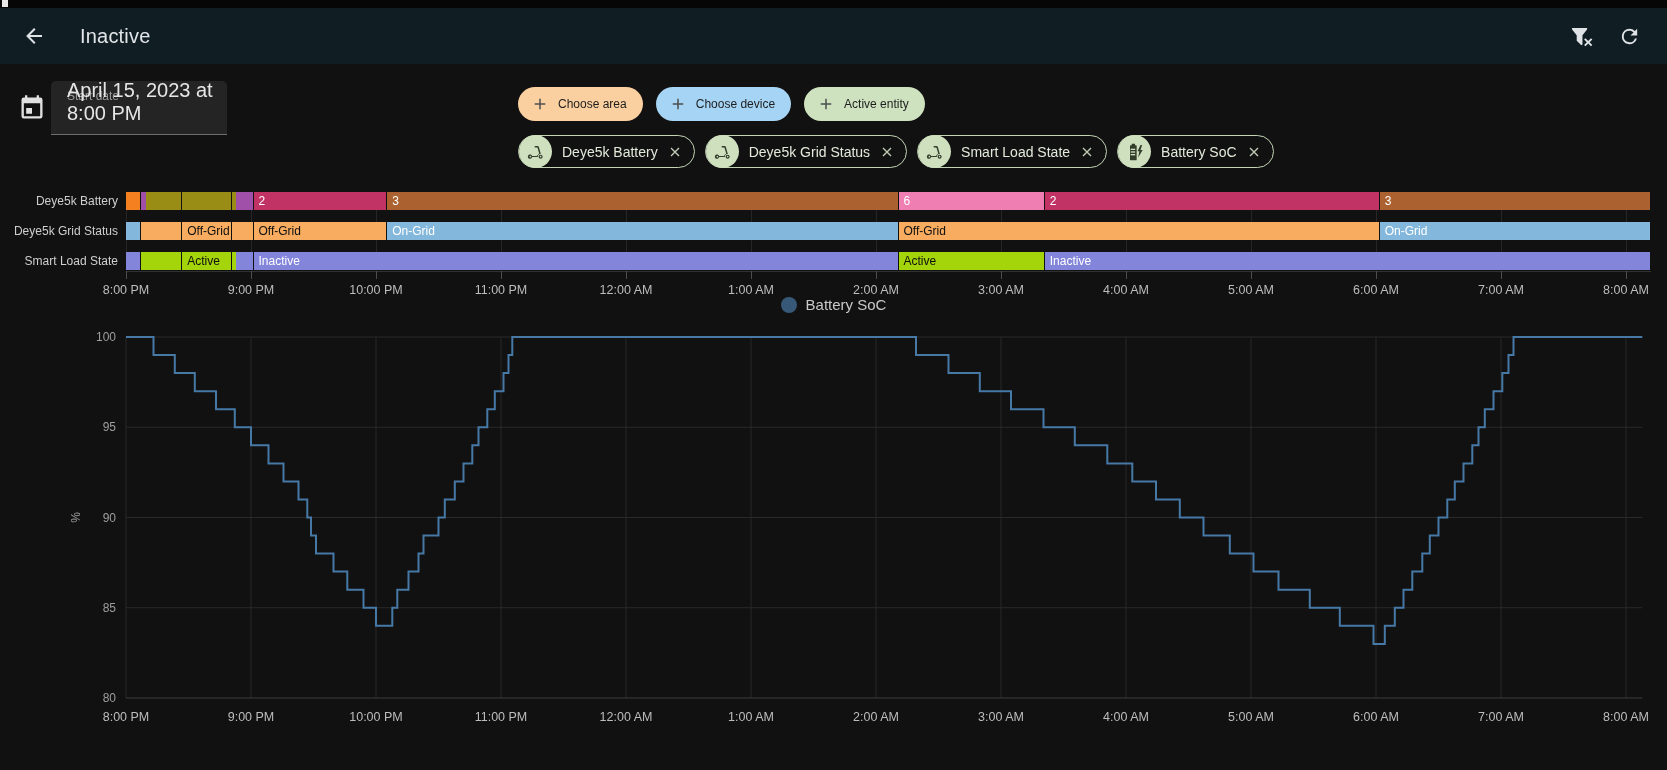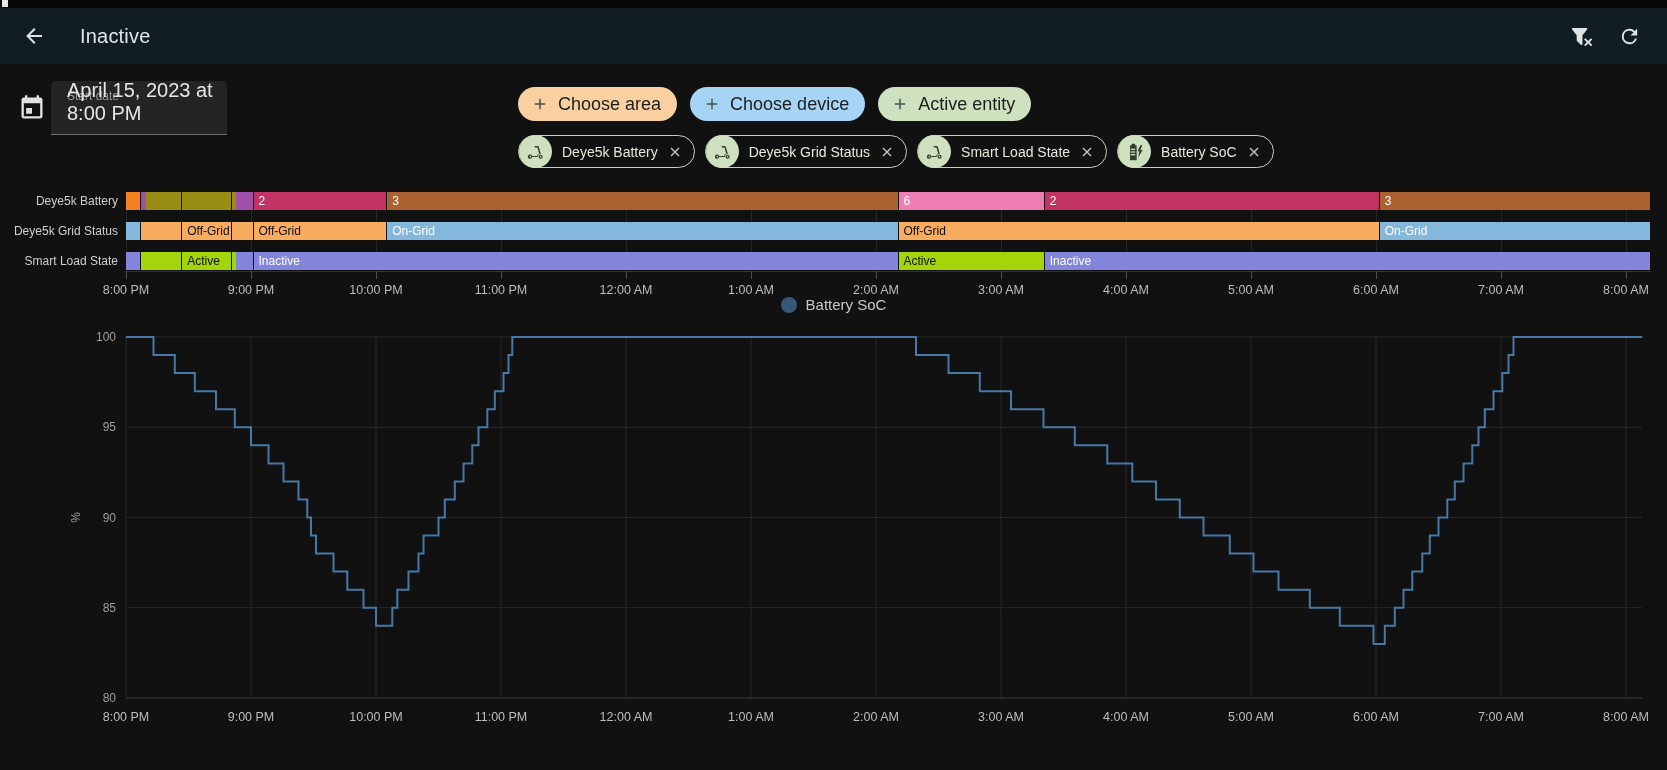--- a/index.html
+++ b/index.html
@@ -22,21 +22,21 @@
   
   .cal-icon{position:absolute;left:18px;top:94px;}
   .datefield{position:absolute;top:81px;width:176px;height:53px;background:#242424;
              border-radius:5px 5px 0 0;border-bottom:1px solid #6e6e6e;cursor:pointer;}
   .datefield .dlabel{position:absolute;left:16px;top:8px;font-size:12px;color:#9b9b9b;}
   .datefield .dvalue{position:absolute;left:16px;bottom:9px;font-size:20px;color:#e6e6e6;}
   #startField{left:51px;} #endField{left:280px;}
   
   #addChips{position:absolute;left:518px;top:87px;display:flex;gap:13px;}
   .add-chip{height:34px;border-radius:17px;display:inline-flex;align-items:center;border:none;
-            cursor:pointer;font-family:inherit;font-size:18px;font-weight:500;color:#1d1d1d;padding:0;}
+            cursor:pointer;font-family:inherit;font-size:12px;font-weight:500;color:#1d1d1d;padding:0;}
   .add-chip svg{margin:0 0 0 13px;fill:#4e4e4e;}
   .add-chip span{margin:0 16px 0 9px;}
   #entityChips{position:absolute;left:518px;top:135px;display:flex;gap:10px;}
   .ent-chip{height:33px;border:1px solid #c2d4b4;border-radius:18px;display:inline-flex;
             align-items:center;background:transparent;cursor:pointer;padding:0;font-family:inherit;}
   .ent-chip .avatar{width:33px;height:33px;border-radius:50%;background:#cfe0bf;display:flex;
                     align-items:center;justify-content:center;}
   .ent-chip .elabel{font-size:14px;color:#e3eadb;margin:0 9px 0 10px;white-space:nowrap;}
   .ent-chip .close{display:flex;margin-right:11px;}
   

